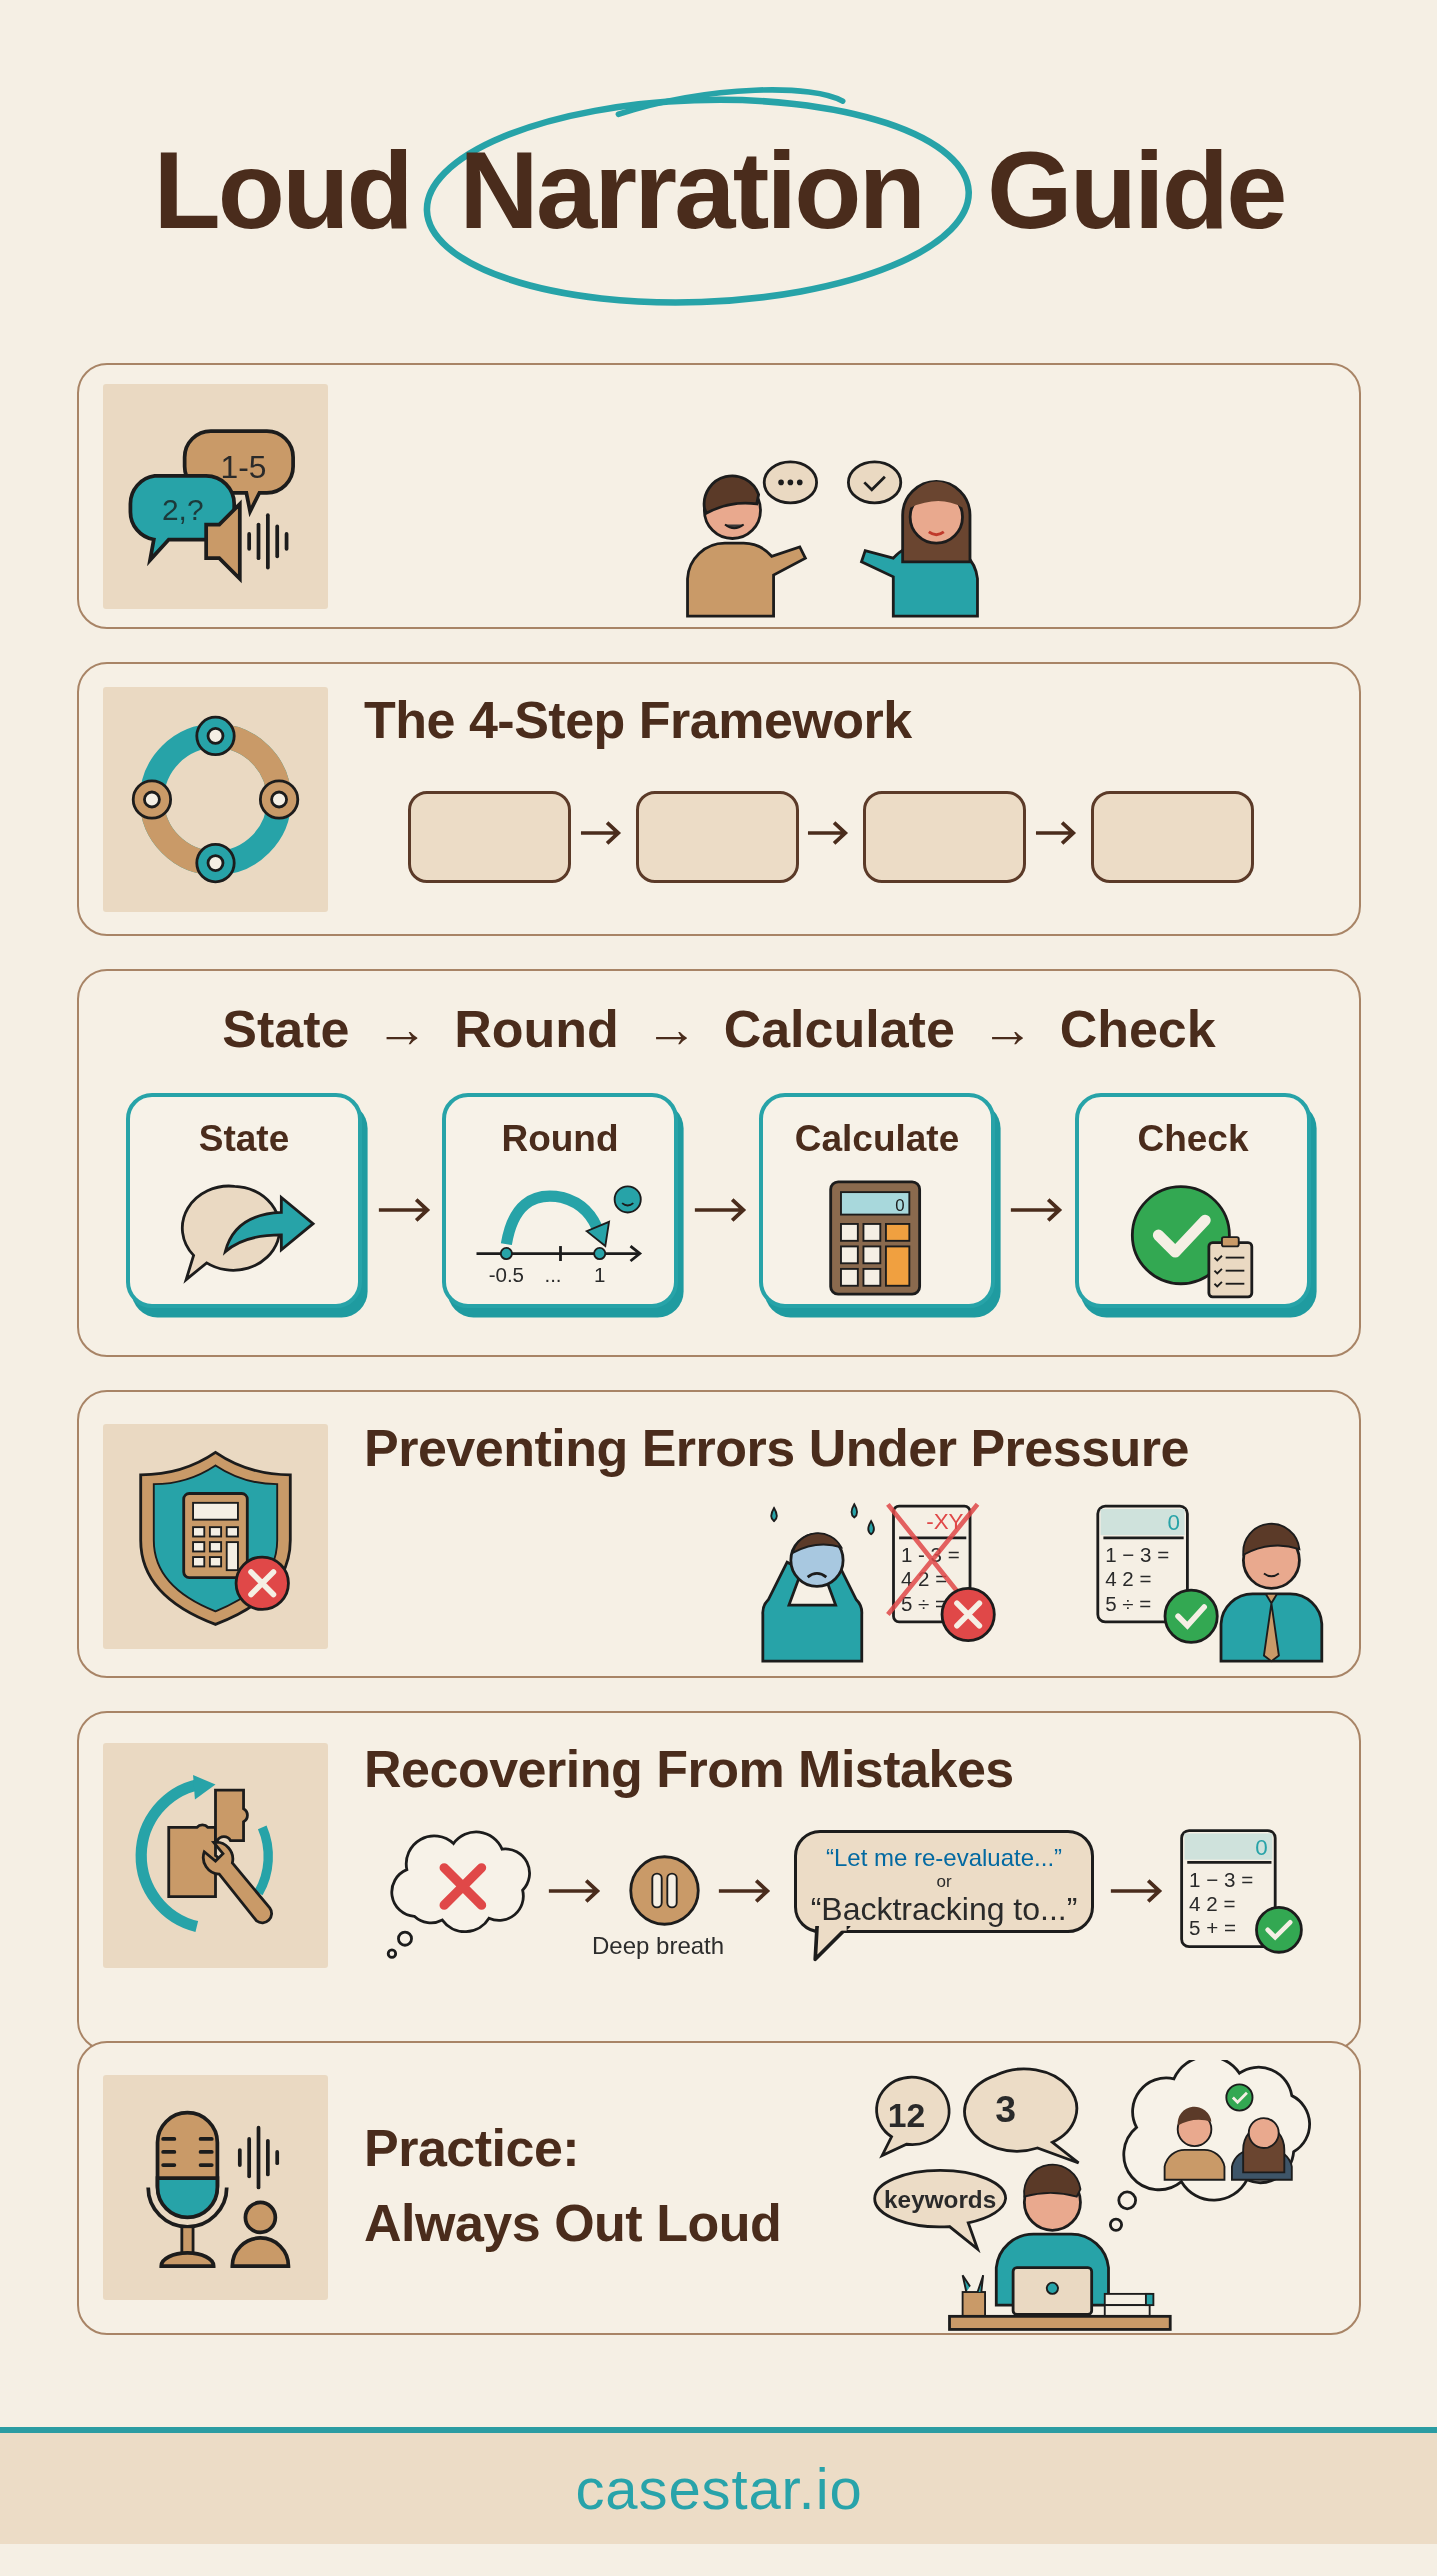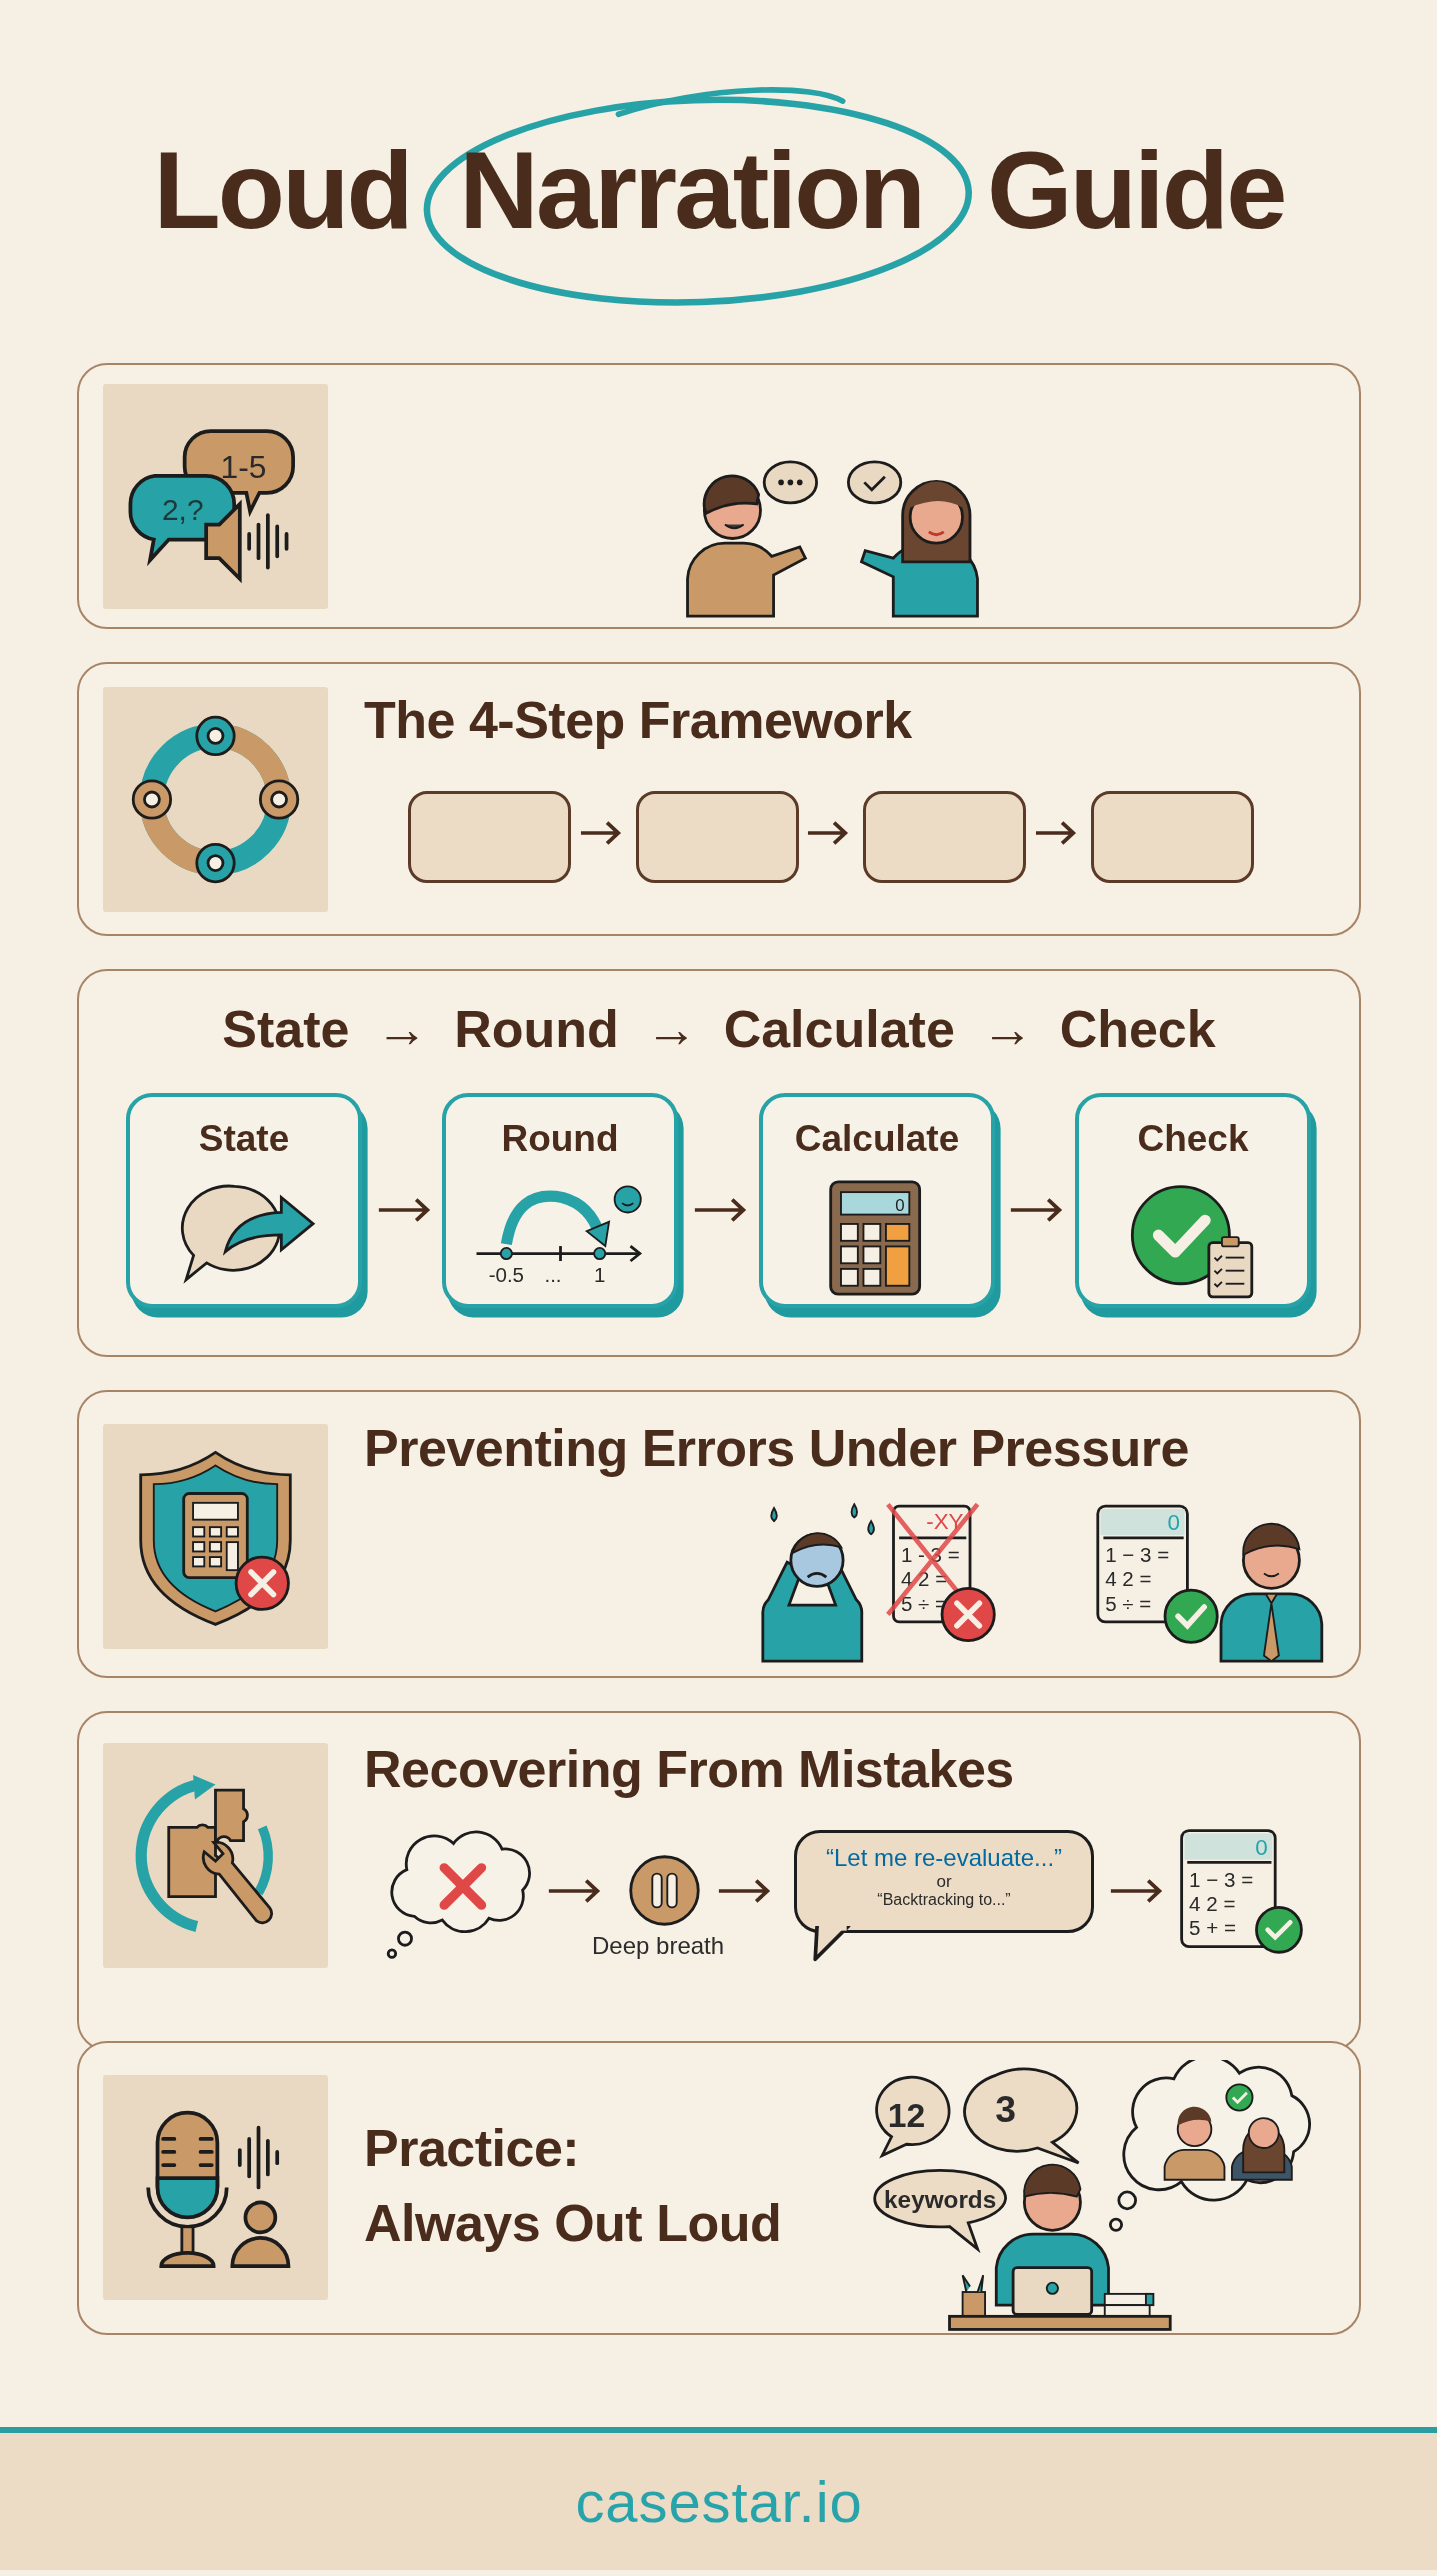--- a/index.html
+++ b/index.html
@@ -61,21 +61,21 @@
     font-size: 37px; font-weight: 700; color: #4a2c1c;
   }
   .step-box .ill { position: absolute; left: 0; top: 80px; width: 100%; display:flex; justify-content:center; }
   .step-arrow { position: absolute; top: 225px; }
 
   .small-text { font-size: 24px; color: #2c2c2c; }
 
   
   .footer-line { position: absolute; left: 0; top: 2427px; width: 1438px; height: 5.6px; background: #2b9ca2; }
   .footer {
-    position: absolute; left: 0; top: 2433px; width: 1438px; height: 137px;
+    position: absolute; left: 0; top: 2433px; width: 1438px; height: 111px;
     background: #ecdcc6; display: flex; align-items: center; justify-content: center;
   }
   .footer-text { font-size: 58px; color: #28a3aa; letter-spacing: 0.9px; }
 </style>
 </head>
 <body>
 
 <svg class="title-ring" width="599" height="243" viewBox="0 0 640 260">
   <ellipse cx="315" cy="135" rx="290" ry="108" fill="none" stroke="#27a3a8" stroke-width="7" transform="rotate(-2 315 135)"></ellipse>
   <path d="M230 42 C 330 10, 440 10, 470 28" fill="none" stroke="#27a3a8" stroke-width="6" stroke-linecap="round"></path>
@@ -340,21 +340,21 @@
     <rect x="27" y="22" width="10" height="36" rx="5" fill="#f5efe4" stroke="#1c1c1c" stroke-width="2"></rect>
     <rect x="43" y="22" width="10" height="36" rx="5" fill="#f5efe4" stroke="#1c1c1c" stroke-width="2"></rect>
   </svg>
   <div class="abs small-text" style="left:513px;top:219px;">Deep breath</div>
   <svg class="abs" style="left:638px;top:164px;" width="56" height="28" viewBox="0 0 60 30">
       <path d="M2 15 h52 M42 4 l12 11 l-12 11" fill="none" stroke="#4a2c1c" stroke-width="4"></path>
     </svg>
   <div class="abs" style="left:715px;top:117px;width:300px;height:103px;background:#ecdcc6;border:3.7px solid #1c1c1c;border-radius:26px;text-align:center;padding-top:11.2px;">
     <div style="font-size:24px;color:#0369a1;">“Let me re-evaluate...”</div>
     <div style="font-size:17px;color:#2a2a2a;line-height:19px;">or</div>
-    <div style="font-size:16px;color:#2a2a2a;">“Backtracking to...”</div>
+    <div style="font-size:32px;color:#2a2a2a;">“Backtracking to...”</div>
   </div>
   <svg class="abs" style="left:734px;top:213px;" width="47" height="37" viewBox="0 0 50 40">
       <path d="M4 0 l-2 36 l36 -36z" fill="#ecdcc6" stroke="#1c1c1c" stroke-width="4" stroke-linejoin="round"></path>
       <rect x="6" y="0" width="30" height="5" fill="#ecdcc6"></rect>
     </svg>
   <svg class="abs" style="left:1030px;top:164px;" width="56" height="28" viewBox="0 0 60 30">
       <path d="M2 15 h52 M42 4 l12 11 l-12 11" fill="none" stroke="#4a2c1c" stroke-width="4"></path>
     </svg>
   <svg class="abs" style="left:1095px;top:112px;" width="150" height="131" viewBox="0 0 160 140">
     <rect x="8" y="6" width="100" height="124" rx="8" fill="#f5efe4" stroke="#1c1c1c" stroke-width="3"></rect>

